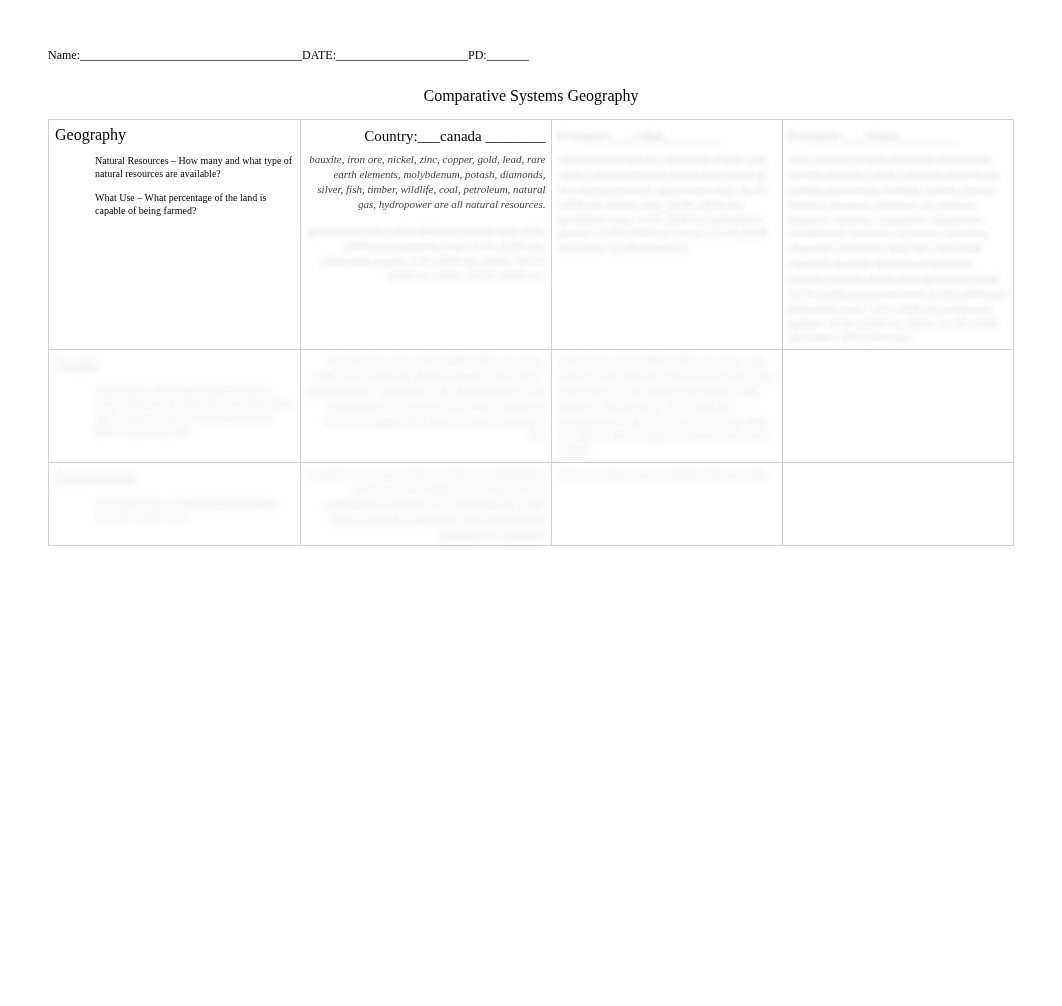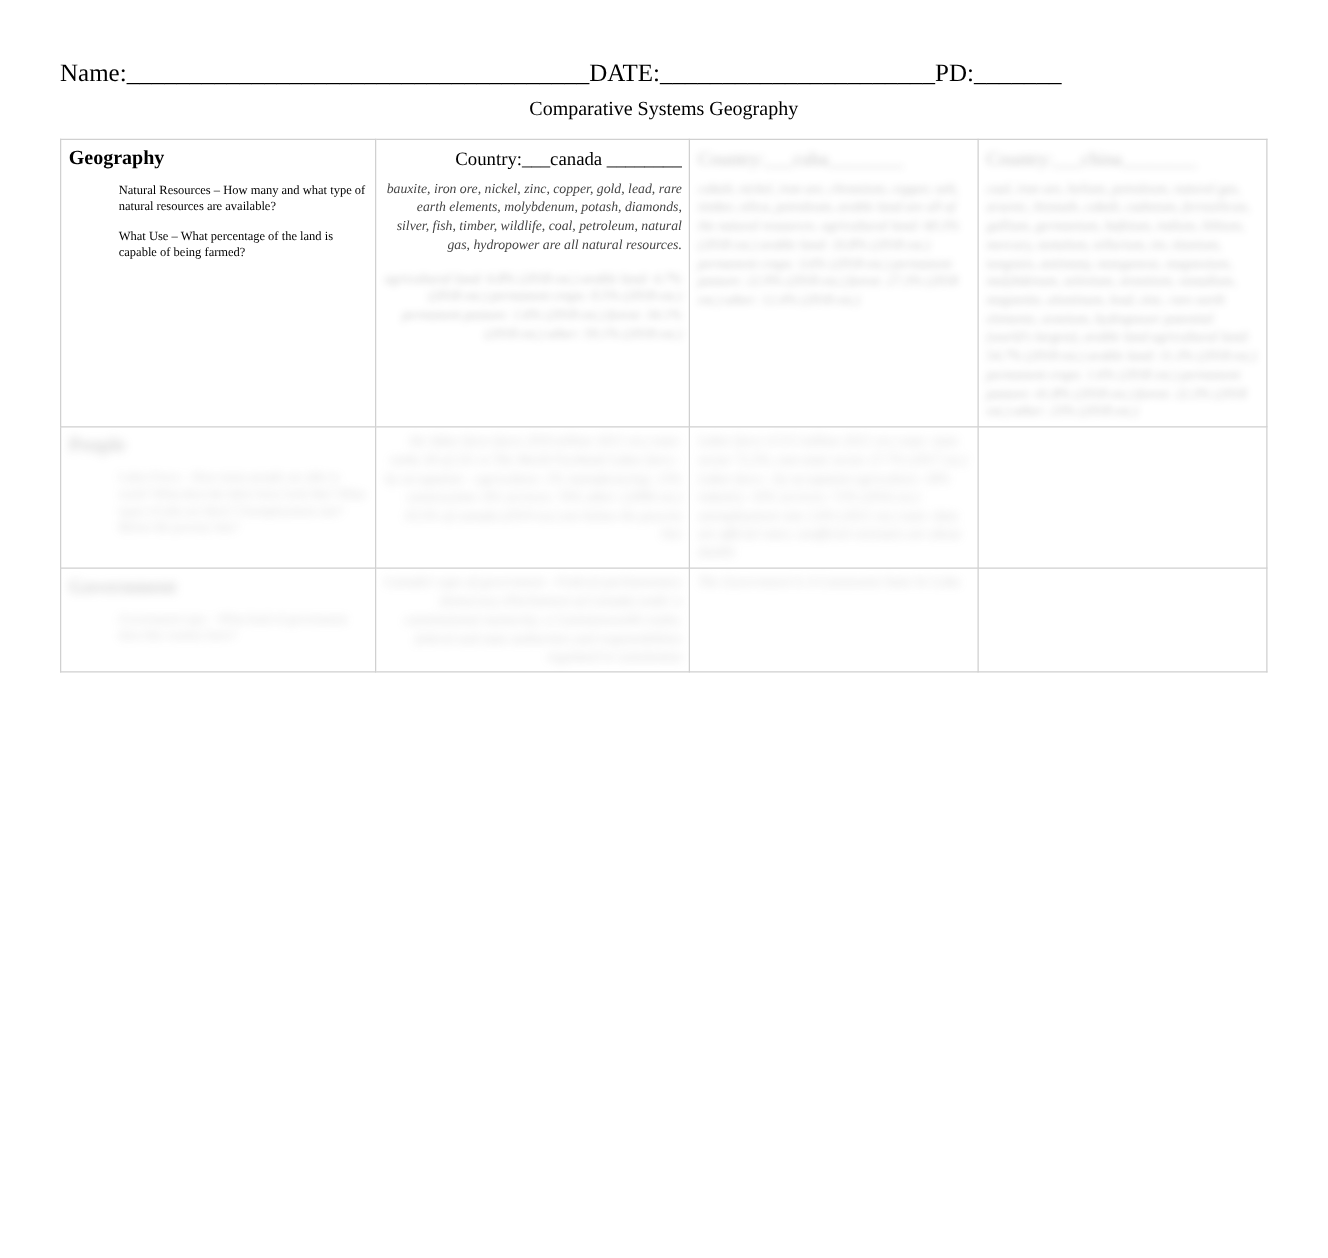--- a/index.html
+++ b/index.html
@@ -6,22 +6,22 @@
     body {
       background: #fff;
       font-family: "Times New Roman", Times, serif;
       color: #000;
       width: 1062px;
       height: 1006px;
       position: relative;
       padding: 48px;
     }
     .header-line {
-      font-size: 20px;
-      margin-bottom: 8px;
+      font-size: 12px;
+      margin-bottom: 24px;
     }
     .title {
       text-align: center;
       font-size: 16px;
       margin-bottom: 14px;
     }
     table.worksheet {
       border-collapse: collapse;
       width: 100%;
       table-layout: fixed;
@@ -31,21 +31,21 @@
       vertical-align: top;
       padding: 4px 6px;
       font-size: 13px;
       line-height: 1.35;
     }
     td.col-label { width: 240px; }
     td.col-country { width: 240px; text-align: right; }
     td.col-other { width: 220px; }
     .cell-heading {
       font-size: 16px;
-      font-weight: bold;
+      font-weight: normal;
       margin-bottom: 8px;
     }
     .sub-label {
       font-size: 10px;
       margin-bottom: 10px;
       margin-left: 40px;
     }
     .answer-text {
       font-size: 11px;
       color: #444;

